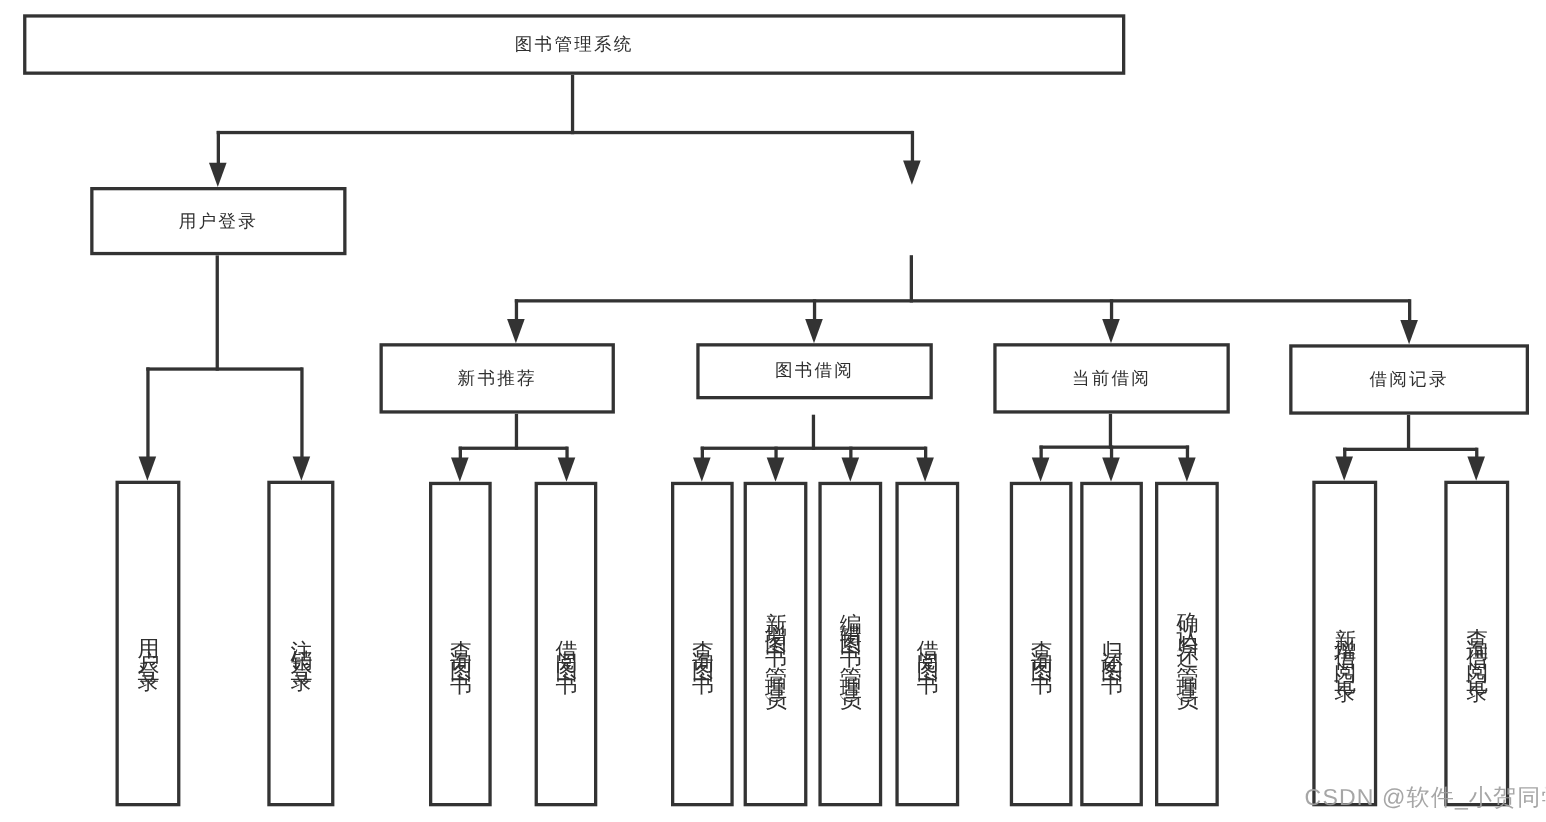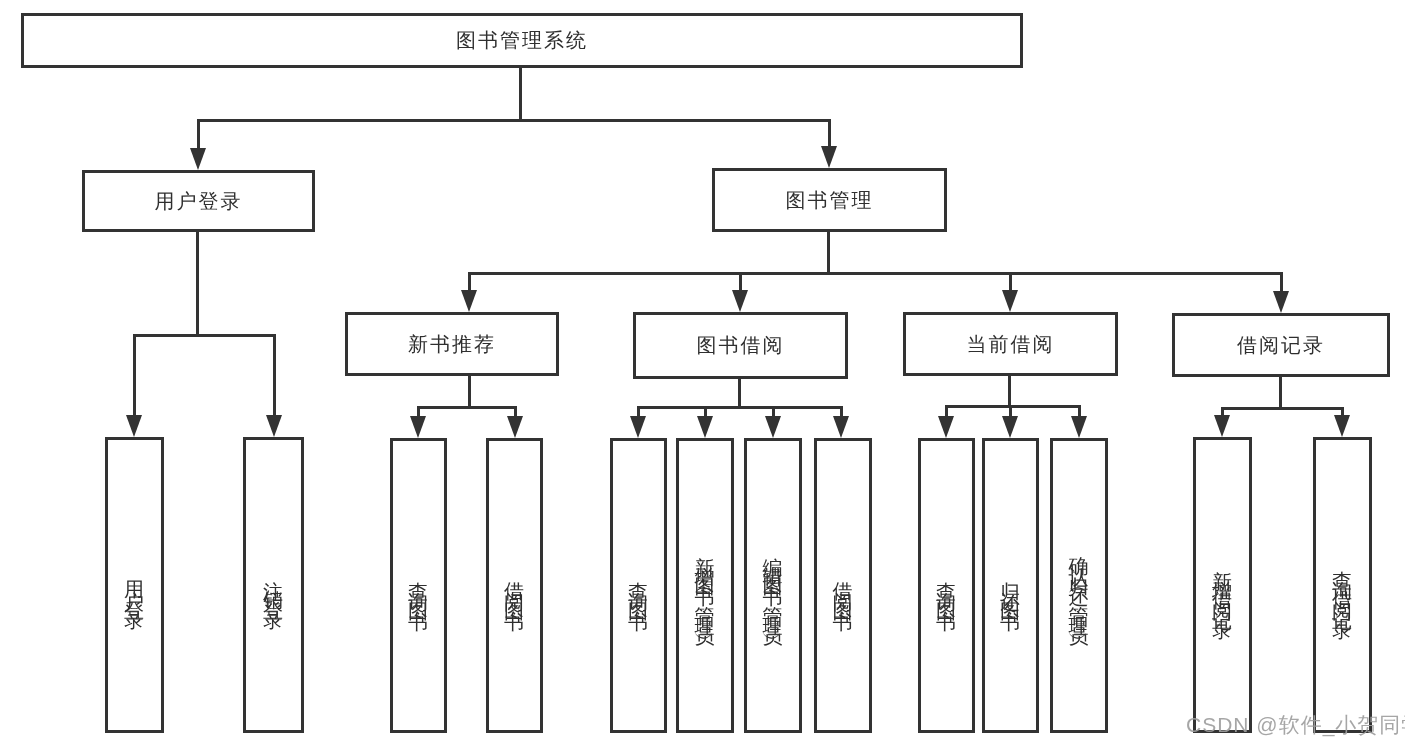--- a/index.html
+++ b/index.html
@@ -5,21 +5,21 @@
   html,body{margin:0;padding:0;background:#ffffff;}
   .canvas{
     position:relative;width:1405px;height:747px;background:#ffffff;overflow:hidden;
     font-family:"Liberation Sans", sans-serif;
   }
   .box{
     position:absolute;box-sizing:border-box;border:3px solid #333333;background:#ffffff;
     display:flex;align-items:center;justify-content:center;z-index:2;
   }
   .hlabel{
-    font-size:20px;color:#2f2f2f;letter-spacing:2px;white-space:nowrap;
+    font-size:16px;color:#2f2f2f;letter-spacing:2px;white-space:nowrap;
   }
   .vlabel{
     writing-mode:vertical-rl;text-orientation:mixed;
     font-size:20px;color:#2f2f2f;letter-spacing:10px;line-height:1;white-space:nowrap;
   }
   .hline,.vline{position:absolute;background:#333333;z-index:1;}
   .arrow{
     position:absolute;width:0;height:0;z-index:1;
     border-left:8px solid transparent;border-right:8px solid transparent;
     border-top:22px solid #333333;
@@ -100,28 +100,25 @@
   <div class="vline" style="left:1341px;top:407px;width:3px;height:16px"></div>
   <div class="arrow" style="left:1334px;top:415px"></div>
 
   <div class="box" style="left:21px;top:13px;width:1002px;height:55px">
     <span class="hlabel">图书管理系统</span>
   </div>
 
   <div class="box" style="left:82px;top:170px;width:233px;height:62px">
     <span class="hlabel">用户登录</span>
   </div>
-  <div class="box" style="left:712px;top:168px;width:235px;height:64px">
-    <span class="hlabel">图书管理</span>
-  </div>
 
   <div class="box" style="left:345px;top:312px;width:214px;height:64px">
     <span class="hlabel">新书推荐</span>
   </div>
-  <div class="box" style="left:633px;top:312px;width:215px;height:67px">
+  <div class="box" style="left:633px;top:312px;width:215px;height:51px">
     <span class="hlabel">图书借阅</span>
   </div>
   <div class="box" style="left:1172px;top:313px;width:218px;height:64px">
     <span class="hlabel">借阅记录</span>
   </div>
   <div class="box" style="left:903px;top:312px;width:215px;height:64px">
     <span class="hlabel">当前借阅</span>
   </div>
 
   <div class="box" style="left:105px;top:437px;width:59px;height:296px">

